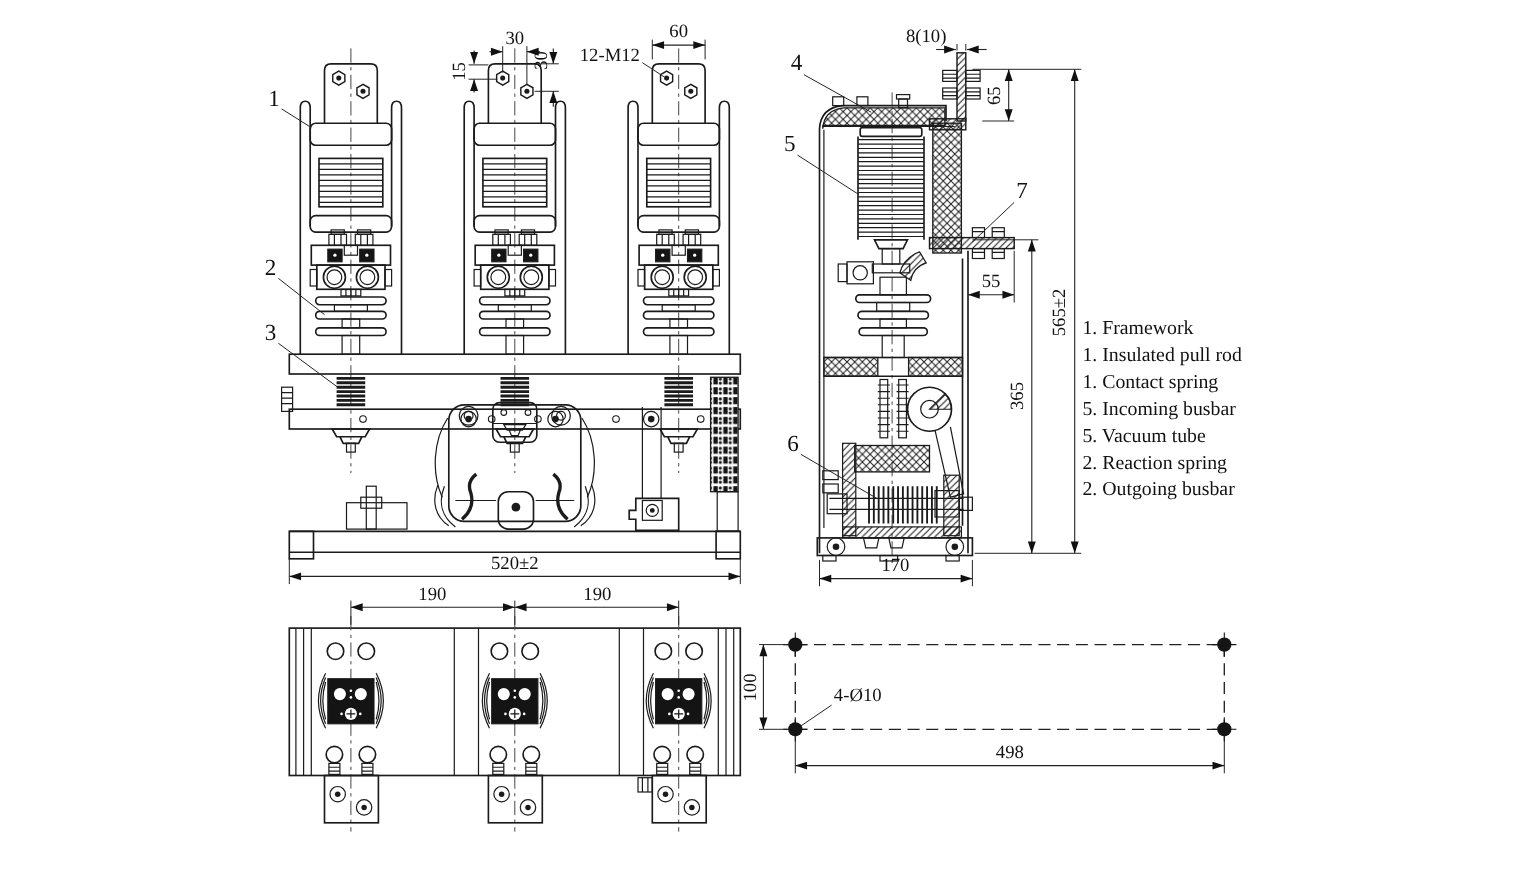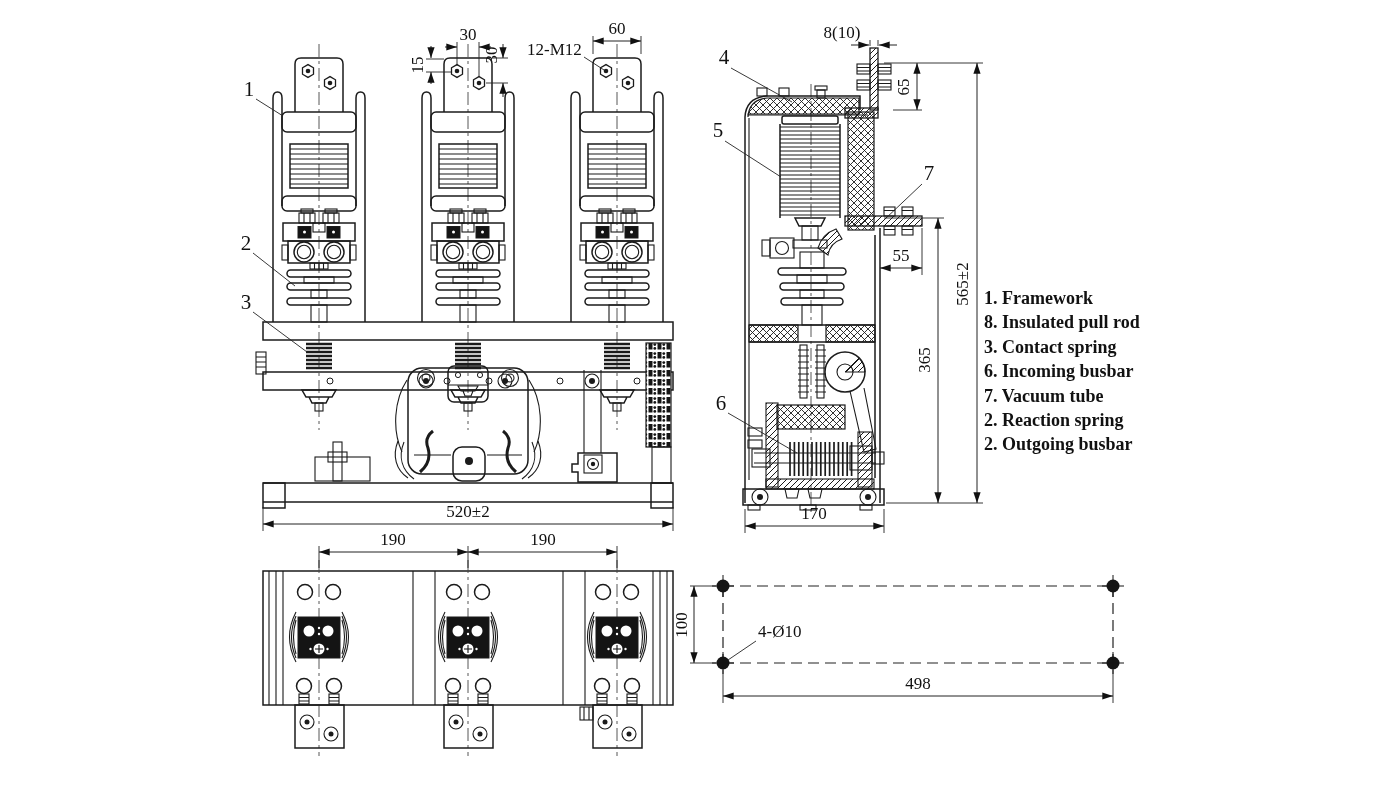--- a/index.html
+++ b/index.html
@@ -9,21 +9,21 @@
   .ln   {stroke:#1b1b1b;stroke-width:1.5;fill:none;}
   .lnt  {stroke:#1b1b1b;stroke-width:1.1;fill:none;}
   .fillk{fill:#141414;stroke:#1b1b1b;stroke-width:1;}
   .cl   {stroke:#444;stroke-width:0.9;fill:none;stroke-dasharray:13 4 3 4;}
   .dim  {stroke:#222;stroke-width:1;fill:none;}
   .ext  {stroke:#222;stroke-width:0.9;fill:none;}
   .dsh  {stroke:#222;stroke-width:1.2;fill:none;stroke-dasharray:11 6;}
   .dimtxt{font:17px "Liberation Serif",serif;fill:#111;}
   .ptxt {font:21px "Liberation Serif",serif;fill:#111;}
   .legend{position:absolute;left:984px;top:286px;color:#111;font-size:18px;line-height:24.4px;white-space:nowrap;}
-  .legend .row{height:24.4px;font-weight:bold;}
+  .legend .row{height:24.4px;}
 </style>
 </head>
 <body>
 <div class="stage">
 
 <svg width="1400" height="800" viewBox="0 0 1400 800">
 <defs>
   <marker id="ma" viewBox="0 0 12 10" refX="11.2" refY="5" markerWidth="12" markerHeight="10" orient="auto-start-reverse" markerUnits="userSpaceOnUse">
     <path d="M0.5,1.4 L11.2,5 L0.5,8.6 Z" fill="#111"></path>
   </marker>
@@ -394,21 +394,21 @@
     <path class="ext" d="M756,641 L728,660"></path>
     <path class="ext" d="M723,670 V703 M1113,670 V703"></path>
     <path class="dim" d="M723,696 H1113" marker-start="url(#ma)" marker-end="url(#ma)"></path>
     <text class="dimtxt" x="918" y="689" text-anchor="middle" font-size="18">498</text>
   </g>
 </g>
 </svg>
 
 <div class="legend">
   <div class="row">1. Framework</div>
-  <div class="row">8. Insulated pull rod</div>
-  <div class="row">3. Contact spring</div>
-  <div class="row">6. Incoming busbar</div>
-  <div class="row">7. Vacuum tube</div>
+  <div class="row">1. Insulated pull rod</div>
+  <div class="row">1. Contact spring</div>
+  <div class="row">5. Incoming busbar</div>
+  <div class="row">5. Vacuum tube</div>
   <div class="row">2. Reaction spring</div>
   <div class="row">2. Outgoing busbar</div>
 </div>
 
 </div>
 
 </body></html>

